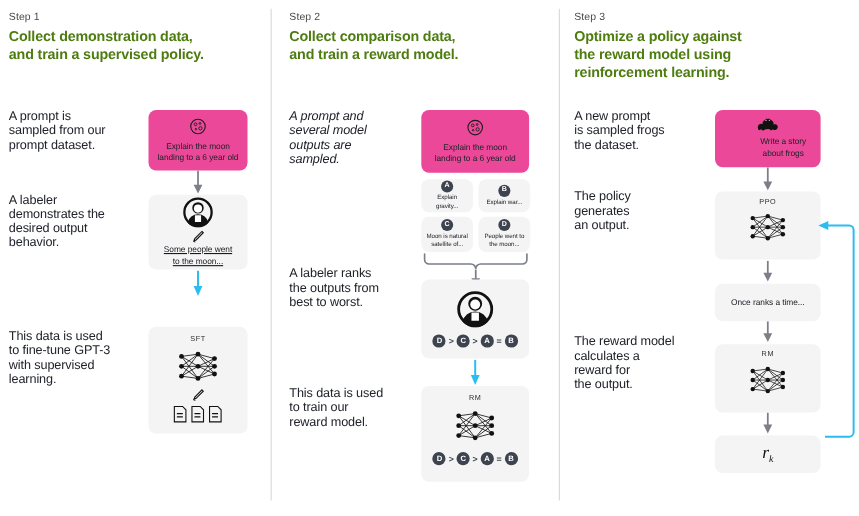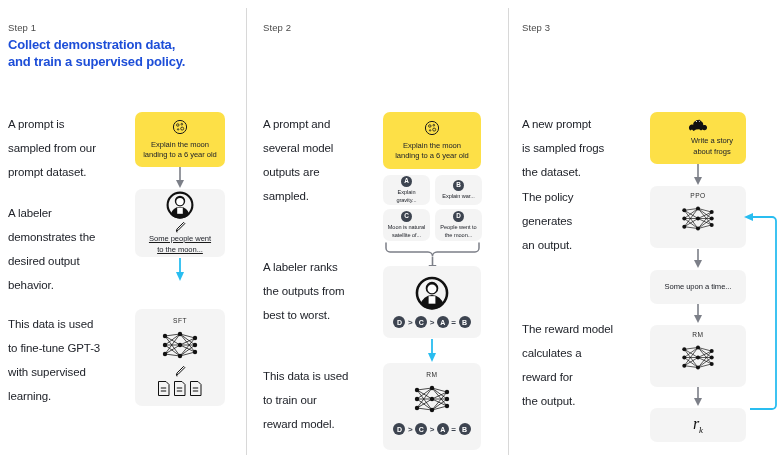--- a/index.html
+++ b/index.html
@@ -5,52 +5,52 @@
   * { box-sizing: border-box; margin: 0; padding: 0; }
   html, body {
     width: 781px; height: 469px;
     background: #ffffff;
     font-family: "Liberation Sans", sans-serif;
     color: #1a1a1a;
     overflow: hidden;
   }
   .page { position: relative; width: 781px; height: 469px; }
 
-  .col { position: absolute; top: 12px; height: 388px; }
+  .col { position: absolute; top: 0; height: 388px; }
   .col-1 { left: 0;   width: 247px; }
   .col-2 { left: 247px; width: 262px; }
   .col-3 { left: 509px; width: 272px; }
 
   .divider {
     position: absolute; top: 8px; width: 1px; height: 447px;
     background: #d8d8d8;
   }
   .divider-1 { left: 246px; }
   .divider-2 { left: 508px; }
 
   .step-label {
     position: absolute; font-size: 9.5px; color: #4a4a4a;
     letter-spacing: .1px;
   }
   .step-title {
     position: absolute; font-size: 13px; font-weight: bold;
-    line-height: 16.5px; color: #1d4ed8; letter-spacing: -.15px;
+    line-height: 16.5px; color: #4d7c0f; letter-spacing: -.15px;
   }
   .body-text {
-    position: absolute; font-size: 11.5px; line-height: 24px;
+    position: absolute; font-size: 11.5px; line-height: 13px;
     color: #20232a; letter-spacing: -.1px;
   }
 
   
   .card {
     position: absolute; border-radius: 7px;
     display: flex; flex-direction: column;
     align-items: center; justify-content: center;
   }
-  .card-blue { background: #fde047; }
+  .card-blue { background: #ec4899; }
   .card-grey { background: #f4f4f4; }
   .card-txt {
     font-size: 7.6px; line-height: 10.5px; text-align: center;
     color: #20232a; letter-spacing: -.05px; padding: 0 4px;
   }
   .card-txt-sm { font-size: 5.6px; line-height: 7.4px; }
   .card-cap {
     font-size: 6.6px; color: #2b2b2b; letter-spacing: .5px;
     margin-bottom: 3px; text-align: center;
   }
@@ -90,21 +90,21 @@
 
   <div class="col col-1">
 
     <div class="step-label" style="left:8px; top:10px;">Step 1</div>
     <div class="step-title" style="left:8px; top:25px; width:230px; white-space:pre-line;">Collect demonstration data,
 and train a supervised policy.</div>
 
     <div class="body-text" style="left:8px; top:100px; width:120px; white-space:pre-line;">A prompt is
 sampled from our
 prompt dataset.</div>
-    <div class="body-text" style="left:8px; top:176px; width:122px; white-space:pre-line;margin-top:13px;">A labeler
+    <div class="body-text" style="left:8px; top:176px; width:122px; white-space:pre-line;">A labeler
 demonstrates the
 desired output
 behavior.</div>
     <div class="body-text" style="left:8px; top:300px; width:122px; white-space:pre-line;">This data is used
 to fine-tune GPT-3
 with supervised
 learning.</div>
 
     <div class="card card-blue" style="left:135px; top:100px; width:90px; height:55px;">
       <span style="margin-bottom:5px;">
@@ -211,22 +211,24 @@
               <line x1="36.8" y1="11" x2="42.2" y2="11"></line>
           </g>
         </svg>
       </span>
     </div>
   </div>
 
   <div class="col col-2">
 
     <div class="step-label" style="left:16px; top:10px;">Step 2</div>
-
-    <div class="body-text" style="left:16px; top:100px; width:115px; white-space:pre-line;">A prompt and
+    <div class="step-title" style="left:16px; top:25px; width:240px; white-space:pre-line;">Collect comparison data,
+and train a reward model.</div>
+
+    <div class="body-text" style="left:16px; top:100px; width:115px; white-space:pre-line;font-style:italic;">A prompt and
 several model
 outputs are
 sampled.</div>
     <div class="body-text" style="left:16px; top:243px; width:115px; white-space:pre-line;">A labeler ranks
 the outputs from
 best to worst.</div>
     <div class="body-text" style="left:16px; top:352px; width:115px; white-space:pre-line;">This data is used
 to train our
 reward model.</div>
 
@@ -345,20 +347,23 @@
         <span class="badge">A</span>
         <span class="rank-op">=</span>
         <span class="badge">B</span>
       </div>
     </div>
   </div>
 
   <div class="col col-3">
 
     <div class="step-label" style="left:13px; top:10px;">Step 3</div>
+    <div class="step-title" style="left:13px; top:25px; width:250px; white-space:pre-line;">Optimize a policy against
+the reward model using
+reinforcement learning.</div>
 
     <div class="body-text" style="left:13px; top:100px; width:120px; white-space:pre-line;">A new prompt
 is sampled frogs
 the dataset.</div>
     <div class="body-text" style="left:13px; top:173px; width:120px; white-space:pre-line;">The policy
 generates
 an output.</div>
     <div class="body-text" style="left:13px; top:305px; width:125px; white-space:pre-line;">The reward model
 calculates a
 reward for
@@ -428,21 +433,21 @@
     </div>
 
     <div class="arrow" style="left:183px; top:237px;">
       <svg width="12" height="20" viewBox="0 0 12 20">
         <line x1="6" y1="0" x2="6" y2="12" stroke="#7c7f88" stroke-width="1.6"></line>
         <polygon points="6,19 2,11 10,11" fill="#7c7f88"></polygon>
       </svg>
     </div>
 
     <div class="card card-grey" style="left:141px; top:258px; width:96px; height:34px;">
-      <div class="card-txt">Some upon a time...</div>
+      <div class="card-txt">Once ranks a time...</div>
     </div>
 
     <div class="arrow" style="left:183px; top:292px;">
       <svg width="12" height="20" viewBox="0 0 12 20">
         <line x1="6" y1="0" x2="6" y2="12" stroke="#7c7f88" stroke-width="1.6"></line>
         <polygon points="6,19 2,11 10,11" fill="#7c7f88"></polygon>
       </svg>
     </div>
 
     <div class="card card-grey" style="left:141px; top:313px; width:96px; height:62px; justify-content:flex-start; padding-top:6px;">

